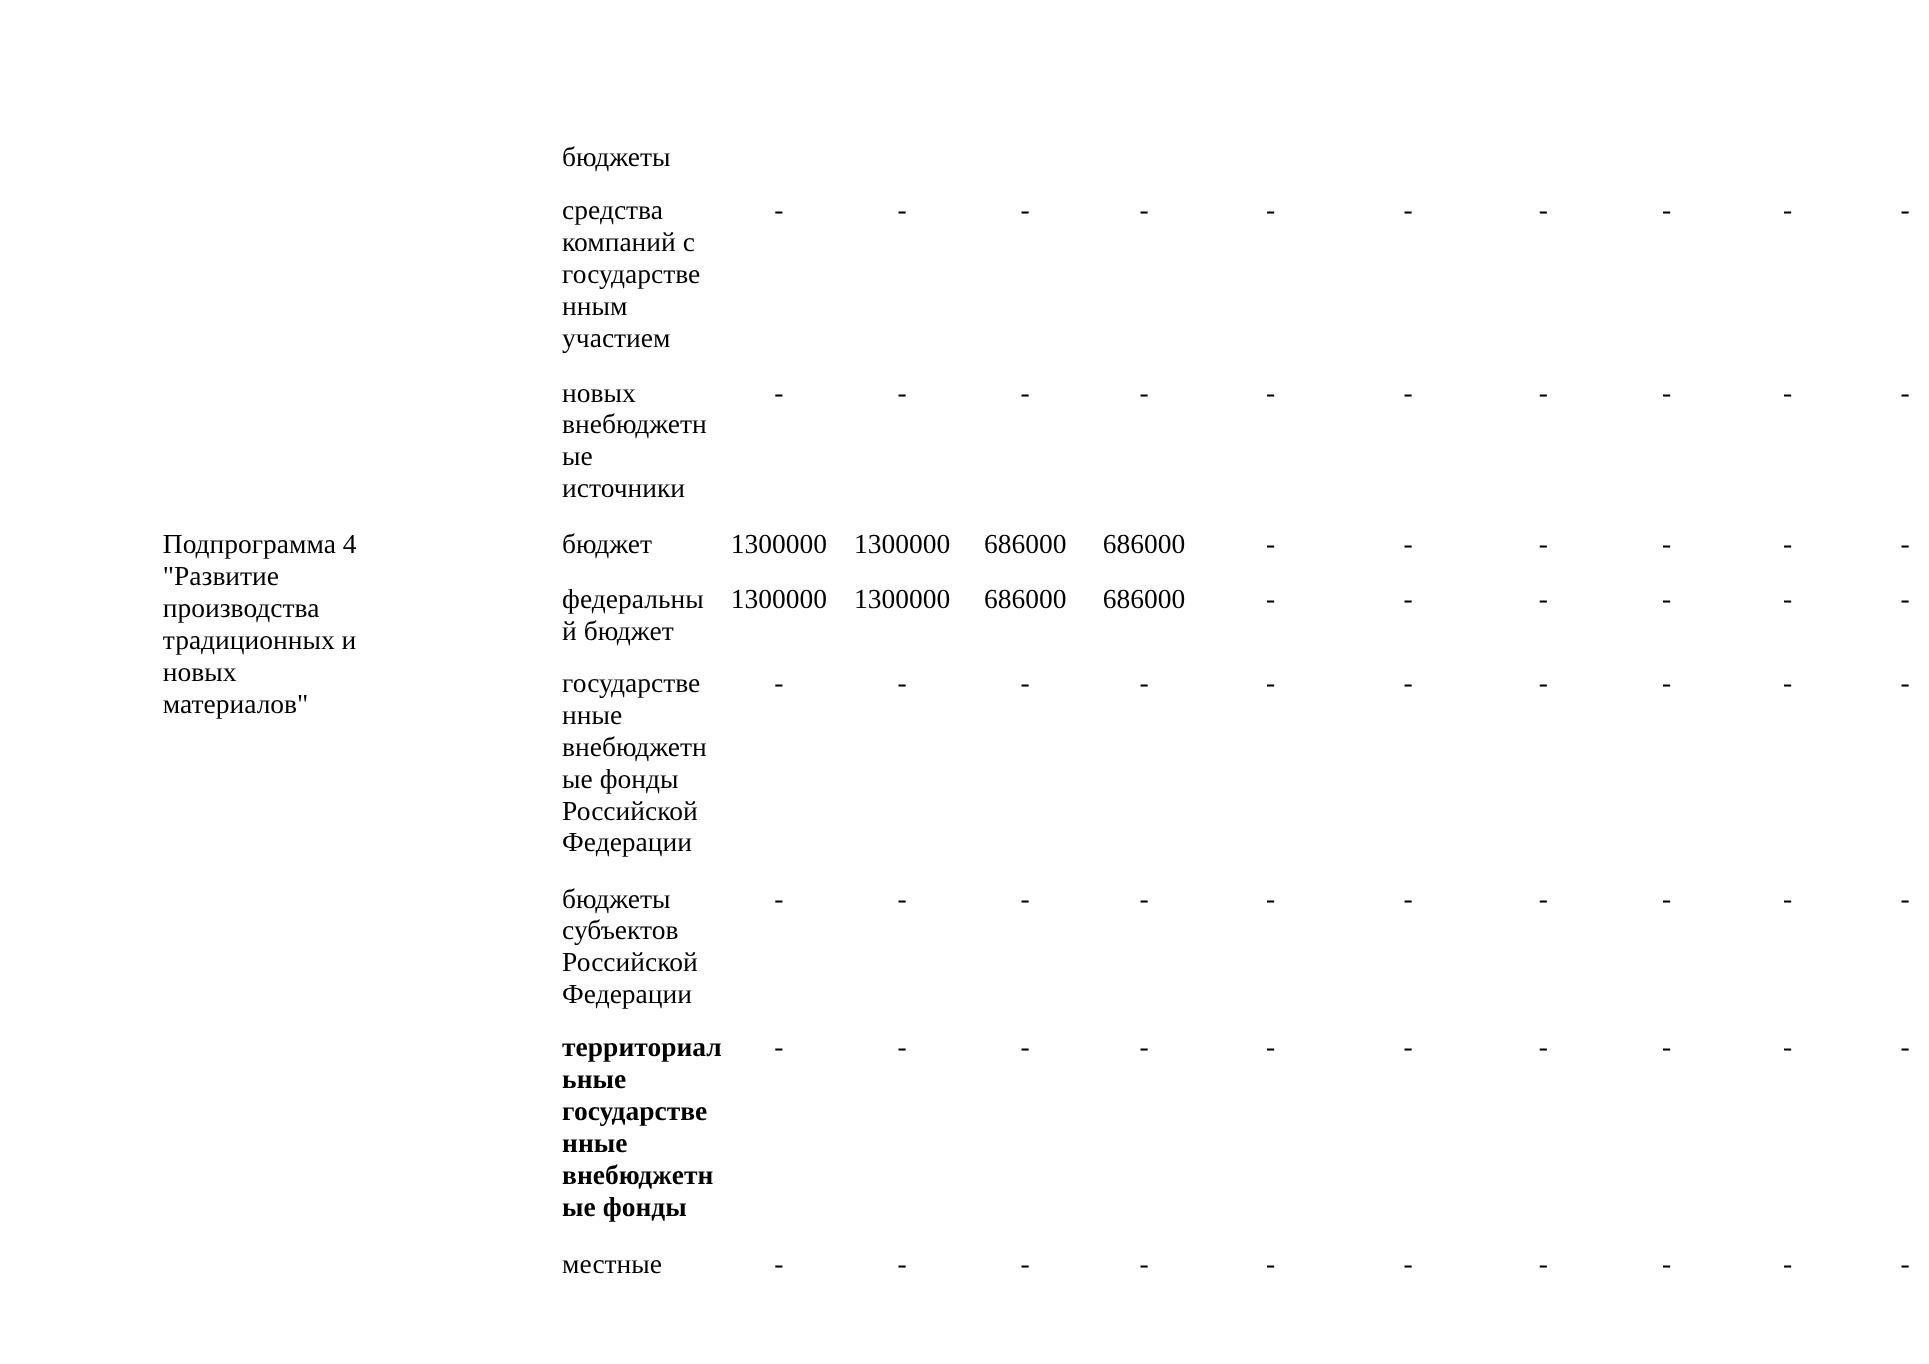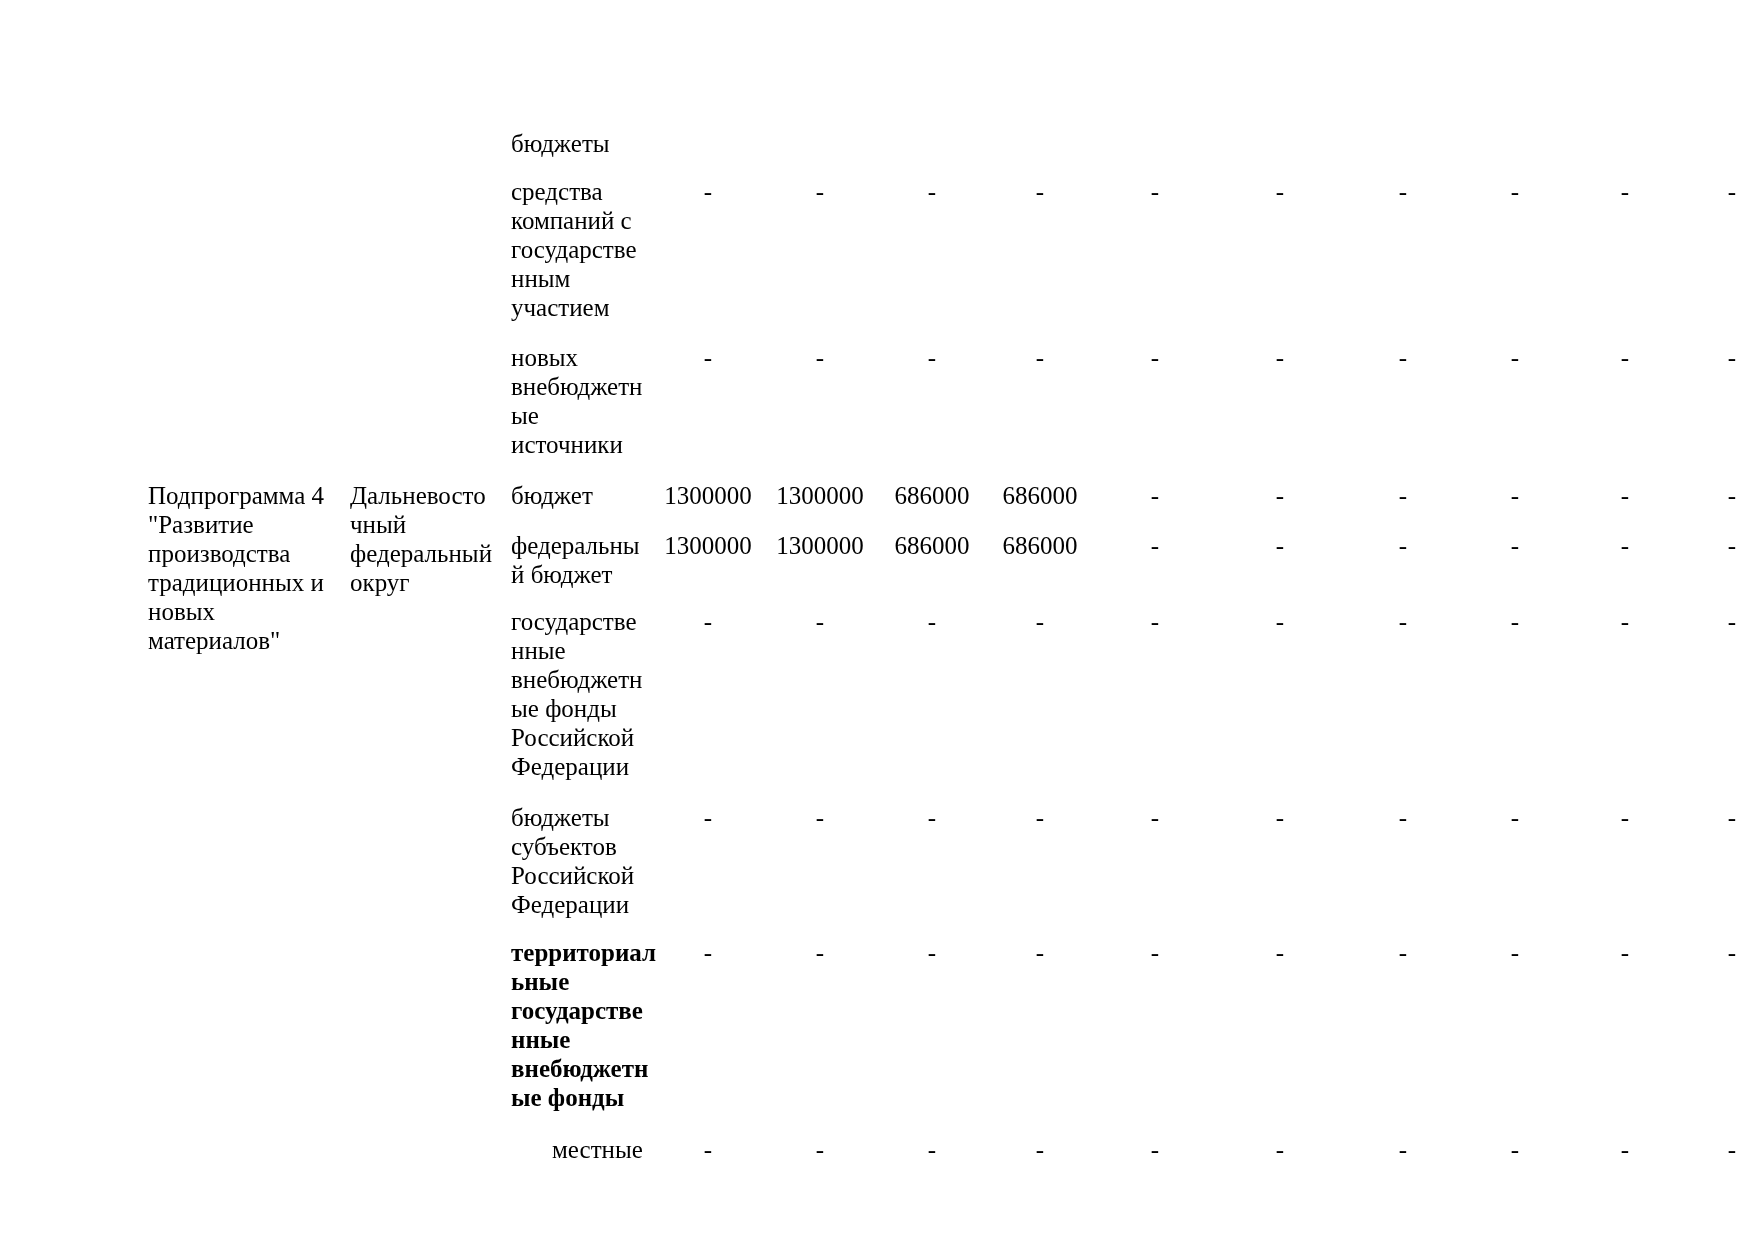--- a/index.html
+++ b/index.html
@@ -30,24 +30,20 @@
 </head>
 <body>
 
 <div class="page">
   <div class="cell program-cell">Подпрограмма 4
 "Развитие
 производства
 традиционных и
 новых
 материалов"</div>
-  <div class="cell district-cell">Дальневосто
-чный
-федеральный
-округ</div>
   <div id="table-rows">
       <div>
         <div class="cell label-cell" style="top: 129px;">бюджеты</div>
       </div>
       <div>
         <div class="cell label-cell" style="top: 177px;">средства
 компаний с
 государстве
 нным
 участием</div>
@@ -151,21 +147,21 @@
         <div class="cell num-cell" style="top: 938px; left: 872px; width: 120px;">-</div>
         <div class="cell num-cell" style="top: 938px; left: 980px; width: 120px;">-</div>
         <div class="cell num-cell" style="top: 938px; left: 1095px; width: 120px;">-</div>
         <div class="cell num-cell" style="top: 938px; left: 1220px; width: 120px;">-</div>
         <div class="cell num-cell" style="top: 938px; left: 1343px; width: 120px;">-</div>
         <div class="cell num-cell" style="top: 938px; left: 1455px; width: 120px;">-</div>
         <div class="cell num-cell" style="top: 938px; left: 1565px; width: 120px;">-</div>
         <div class="cell num-cell" style="top: 938px; left: 1672px; width: 120px;">-</div>
       </div>
       <div>
-        <div class="cell label-cell" style="top: 1135px; margin-left: 41px;">местные</div>
+        <div class="cell label-cell" style="top: 1135px;">местные</div>
         <div class="cell num-cell" style="top: 1135px; left: 648px; width: 120px;">-</div>
         <div class="cell num-cell" style="top: 1135px; left: 760px; width: 120px;">-</div>
         <div class="cell num-cell" style="top: 1135px; left: 872px; width: 120px;">-</div>
         <div class="cell num-cell" style="top: 1135px; left: 980px; width: 120px;">-</div>
         <div class="cell num-cell" style="top: 1135px; left: 1095px; width: 120px;">-</div>
         <div class="cell num-cell" style="top: 1135px; left: 1220px; width: 120px;">-</div>
         <div class="cell num-cell" style="top: 1135px; left: 1343px; width: 120px;">-</div>
         <div class="cell num-cell" style="top: 1135px; left: 1455px; width: 120px;">-</div>
         <div class="cell num-cell" style="top: 1135px; left: 1565px; width: 120px;">-</div>
         <div class="cell num-cell" style="top: 1135px; left: 1672px; width: 120px;">-</div>

